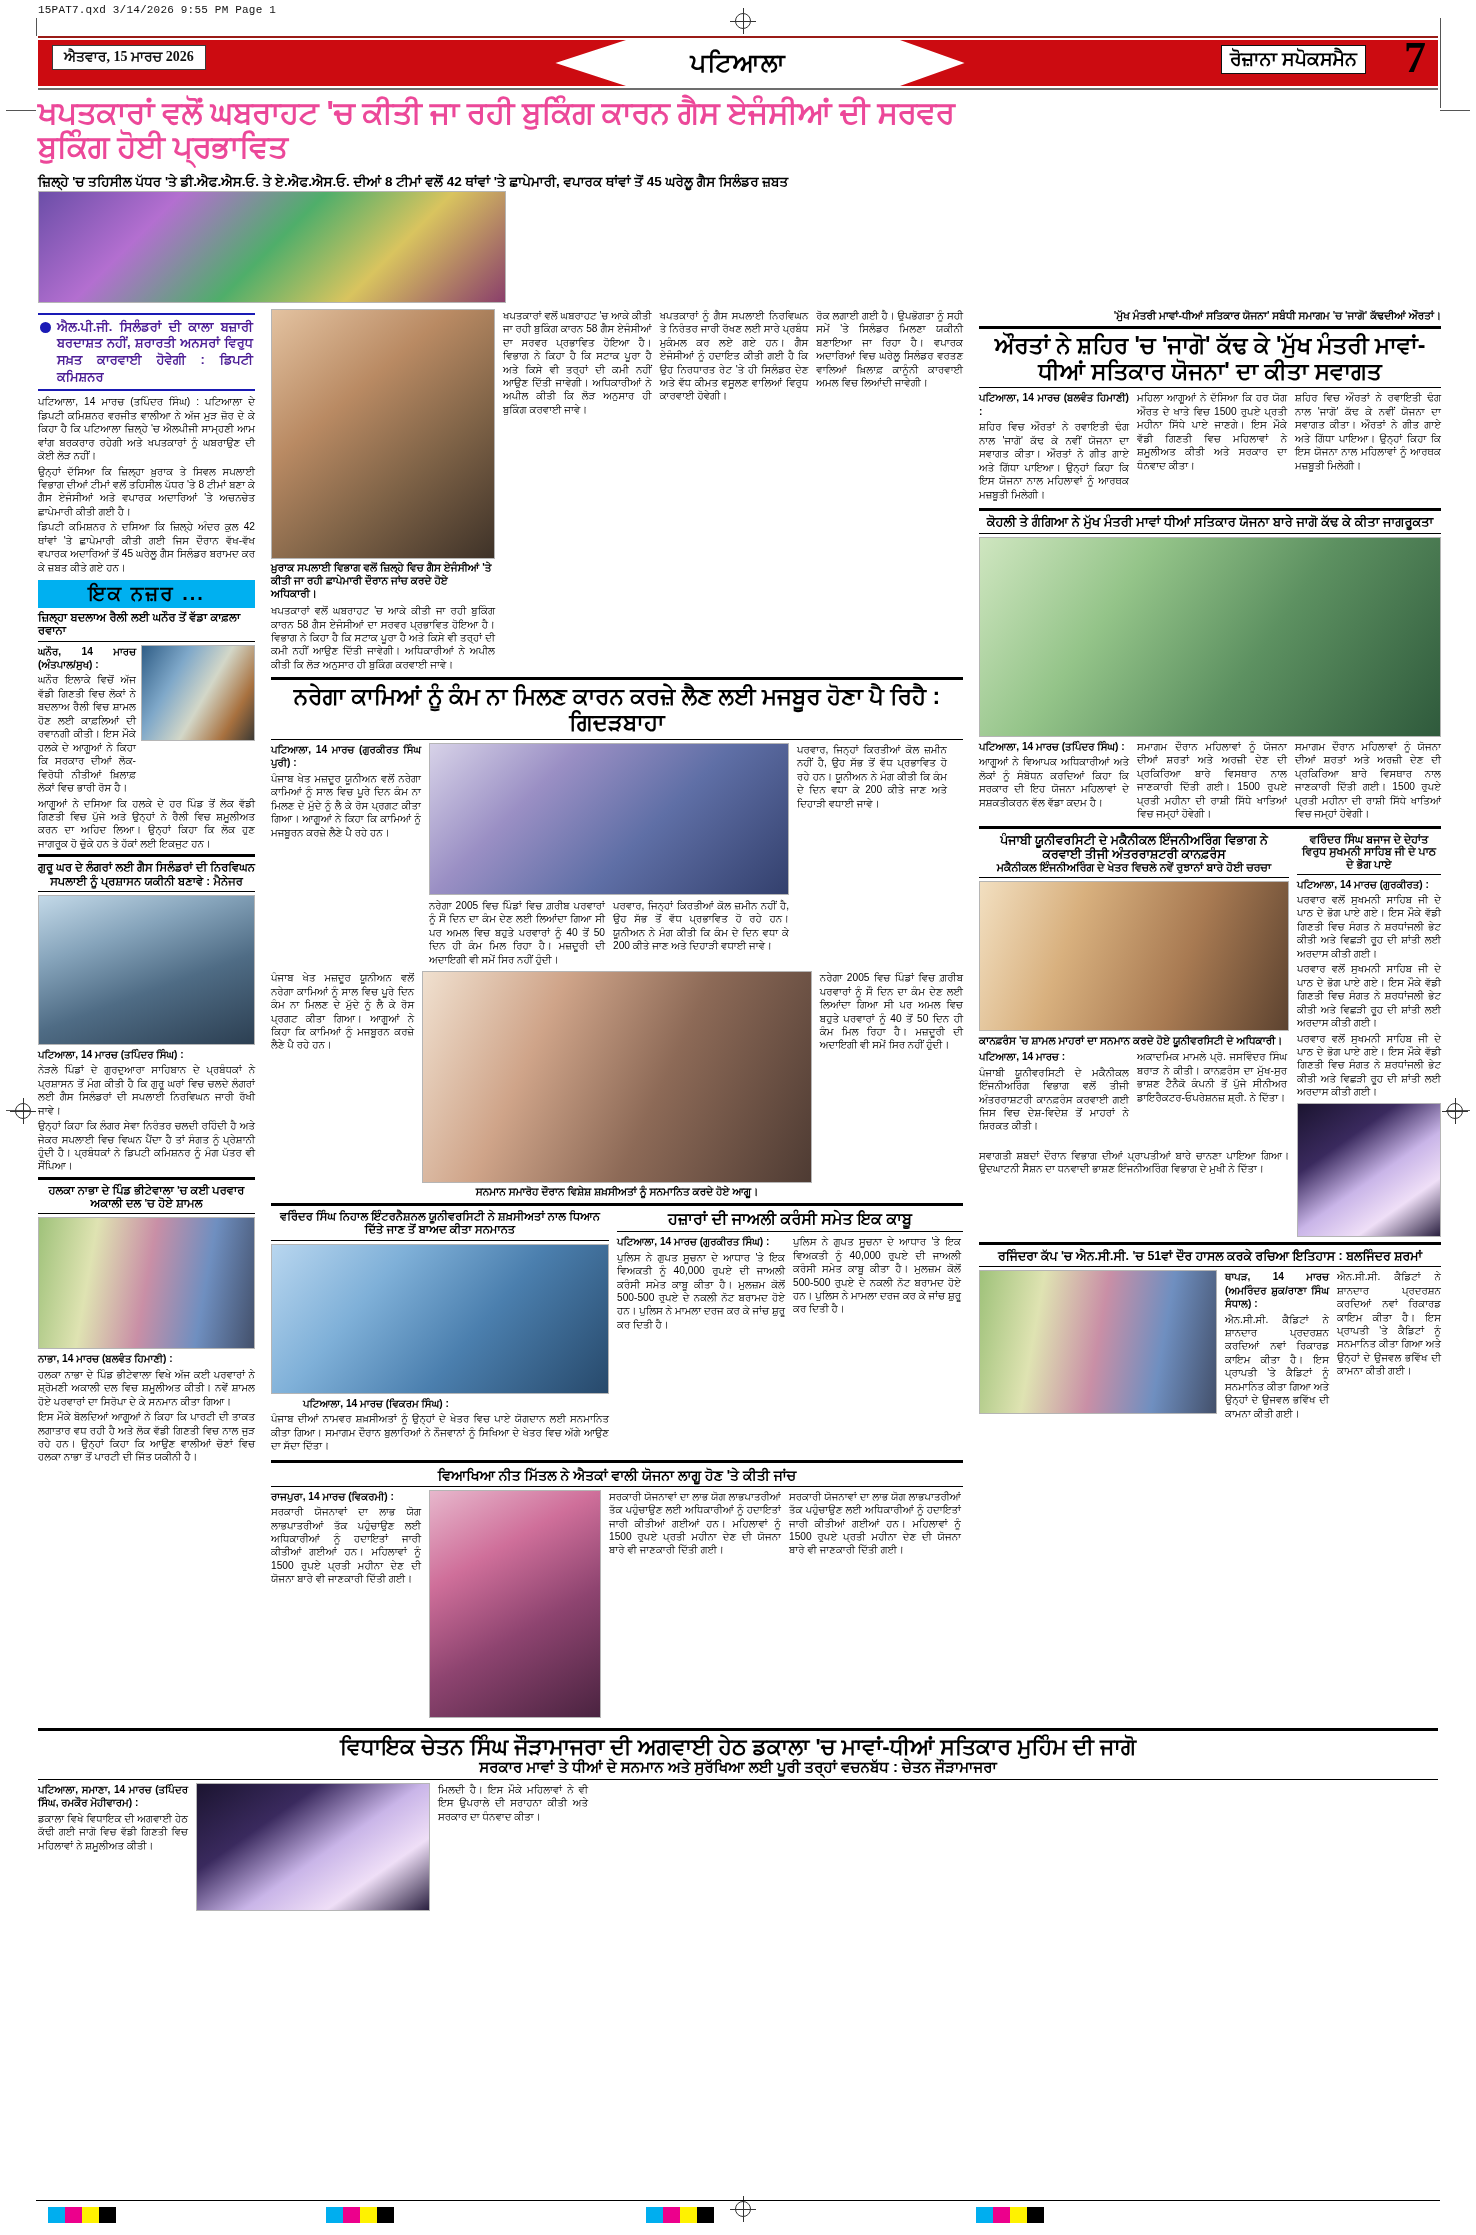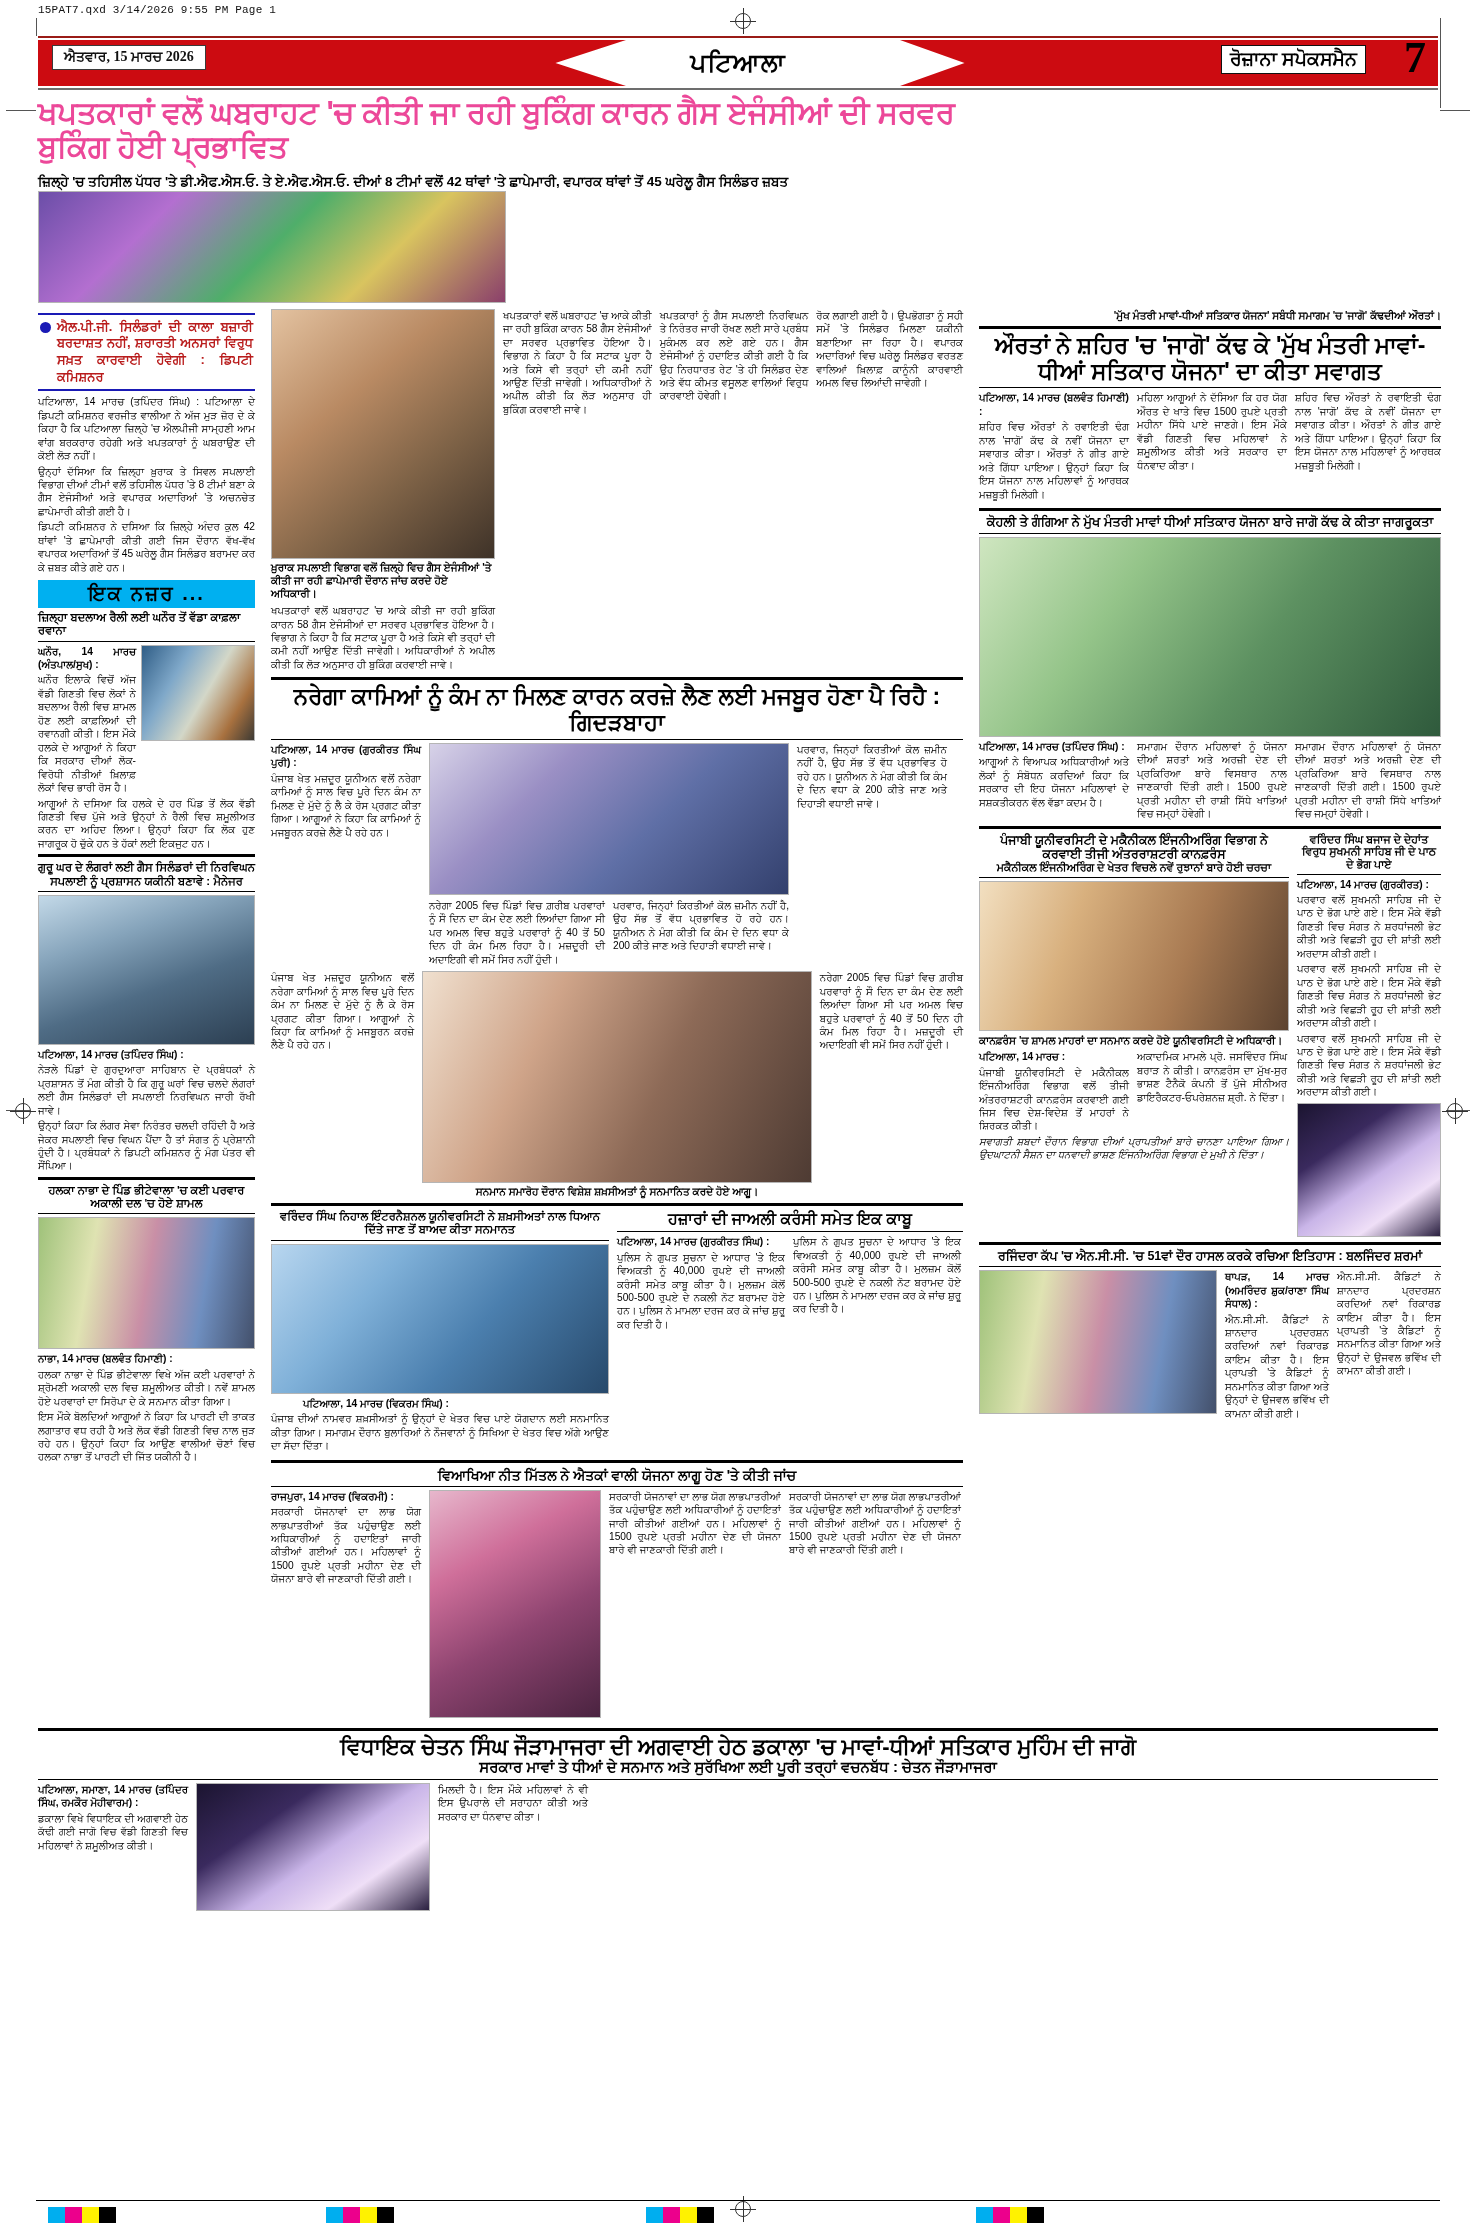--- a/index.html
+++ b/index.html
@@ -133,21 +133,21 @@
   .bullet-box {
     border-top:2px solid #1a1ab5; border-bottom:2px solid #1a1ab5;
     padding:4px 2px; margin:4px 0;
     display:flex; gap:6px;
   }
   .bullet-dot {
     width:11px; height:11px; border-radius:50%;
     background:#1a1ab5; flex:0 0 auto; margin-top:3px;
   }
   .bullet-txt {
-    font-size:13px; font-weight:800; line-height:1.28; color:#b91c1c;
+    font-size:13px; font-weight:800; line-height:1.28; color:#4c1d95;
     text-align:justify;
   }
 
   .eyebrow-bar {
     background:#00b0f0; color:#000;
     font-size:20px; font-weight:800; text-align:center;
     padding:2px 0 3px 0; letter-spacing:2px;
   }
 
   
@@ -396,21 +396,21 @@
           <div class="rule-blk"></div>
           <div class="photo g11" style="width:100%; height:150px; margin:3px 0;"></div>
           <div class="cap" style="text-align:left;">ਕਾਨਫ਼ਰੰਸ 'ਚ ਸ਼ਾਮਲ ਮਾਹਰਾਂ ਦਾ ਸਨਮਾਨ ਕਰਦੇ ਹੋਏ ਯੂਨੀਵਰਸਿਟੀ ਦੇ ਅਧਿਕਾਰੀ।</div>
           <div style="display:flex; gap:8px; margin-top:3px;">
             <div class="body-text" style="width:150px;">
               <p style="font-weight:800;">ਪਟਿਆਲਾ, 14 ਮਾਰਚ :</p>
               <p>ਪੰਜਾਬੀ ਯੂਨੀਵਰਸਿਟੀ ਦੇ ਮਕੈਨੀਕਲ ਇੰਜਨੀਅਰਿੰਗ ਵਿਭਾਗ ਵਲੋਂ ਤੀਜੀ ਅੰਤਰਰਾਸ਼ਟਰੀ ਕਾਨਫ਼ਰੰਸ ਕਰਵਾਈ ਗਈ ਜਿਸ ਵਿਚ ਦੇਸ਼-ਵਿਦੇਸ਼ ਤੋਂ ਮਾਹਰਾਂ ਨੇ ਸ਼ਿਰਕਤ ਕੀਤੀ।</p>
             </div>
             <div class="body-text" style="width:150px;">ਅਕਾਦਮਿਕ ਮਾਮਲੇ ਪ੍ਰੋ. ਜਸਵਿੰਦਰ ਸਿੰਘ ਬਰਾੜ ਨੇ ਕੀਤੀ। ਕਾਨਫ਼ਰੰਸ ਦਾ ਮੁੱਖ-ਸੁਰ ਭਾਸ਼ਣ ਟੈਨੈਕੋ ਕੰਪਨੀ ਤੋਂ ਪੁੱਜੇ ਸੀਨੀਅਰ ਡਾਇਰੈਕਟਰ-ਓਪਰੇਸ਼ਨਜ਼ ਸ਼੍ਰੀ. ਨੇ ਦਿੱਤਾ।</div>
           </div>
-          <div class="body-text" style="margin-top:0;font-style:italic;">ਸਵਾਗਤੀ ਸ਼ਬਦਾਂ ਦੌਰਾਨ ਵਿਭਾਗ ਦੀਆਂ ਪ੍ਰਾਪਤੀਆਂ ਬਾਰੇ ਚਾਨਣਾ ਪਾਇਆ ਗਿਆ। ਉਦਘਾਟਨੀ ਸੈਸ਼ਨ ਦਾ ਧਨਵਾਦੀ ਭਾਸ਼ਣ ਇੰਜਨੀਅਰਿੰਗ ਵਿਭਾਗ ਦੇ ਮੁਖੀ ਨੇ ਦਿੱਤਾ।</div>
+          <div class="body-text" style="margin-top:14px;">ਸਵਾਗਤੀ ਸ਼ਬਦਾਂ ਦੌਰਾਨ ਵਿਭਾਗ ਦੀਆਂ ਪ੍ਰਾਪਤੀਆਂ ਬਾਰੇ ਚਾਨਣਾ ਪਾਇਆ ਗਿਆ। ਉਦਘਾਟਨੀ ਸੈਸ਼ਨ ਦਾ ਧਨਵਾਦੀ ਭਾਸ਼ਣ ਇੰਜਨੀਅਰਿੰਗ ਵਿਭਾਗ ਦੇ ਮੁਖੀ ਨੇ ਦਿੱਤਾ।</div>
         </div>
         <div style="width:144px;">
           <div class="hl" style="font-size:11px;">ਵਰਿੰਦਰ ਸਿੰਘ ਬਜਾਜ ਦੇ ਦੇਹਾਂਤ ਵਿਰੁਧ ਸੁਖਮਨੀ ਸਾਹਿਬ ਜੀ ਦੇ ਪਾਠ ਦੇ ਭੋਗ ਪਾਏ</div>
           <div class="rule-blk"></div>
           <div class="body-text">
             <p style="font-weight:800;">ਪਟਿਆਲਾ, 14 ਮਾਰਚ (ਗੁਰਕੀਰਤ) :</p>
             <p>ਪਰਵਾਰ ਵਲੋਂ ਸੁਖਮਨੀ ਸਾਹਿਬ ਜੀ ਦੇ ਪਾਠ ਦੇ ਭੋਗ ਪਾਏ ਗਏ। ਇਸ ਮੌਕੇ ਵੱਡੀ ਗਿਣਤੀ ਵਿਚ ਸੰਗਤ ਨੇ ਸ਼ਰਧਾਂਜਲੀ ਭੇਟ ਕੀਤੀ ਅਤੇ ਵਿਛੜੀ ਰੂਹ ਦੀ ਸ਼ਾਂਤੀ ਲਈ ਅਰਦਾਸ ਕੀਤੀ ਗਈ।</p>
             <p>ਪਰਵਾਰ ਵਲੋਂ ਸੁਖਮਨੀ ਸਾਹਿਬ ਜੀ ਦੇ ਪਾਠ ਦੇ ਭੋਗ ਪਾਏ ਗਏ। ਇਸ ਮੌਕੇ ਵੱਡੀ ਗਿਣਤੀ ਵਿਚ ਸੰਗਤ ਨੇ ਸ਼ਰਧਾਂਜਲੀ ਭੇਟ ਕੀਤੀ ਅਤੇ ਵਿਛੜੀ ਰੂਹ ਦੀ ਸ਼ਾਂਤੀ ਲਈ ਅਰਦਾਸ ਕੀਤੀ ਗਈ।</p>
             <p>ਪਰਵਾਰ ਵਲੋਂ ਸੁਖਮਨੀ ਸਾਹਿਬ ਜੀ ਦੇ ਪਾਠ ਦੇ ਭੋਗ ਪਾਏ ਗਏ। ਇਸ ਮੌਕੇ ਵੱਡੀ ਗਿਣਤੀ ਵਿਚ ਸੰਗਤ ਨੇ ਸ਼ਰਧਾਂਜਲੀ ਭੇਟ ਕੀਤੀ ਅਤੇ ਵਿਛੜੀ ਰੂਹ ਦੀ ਸ਼ਾਂਤੀ ਲਈ ਅਰਦਾਸ ਕੀਤੀ ਗਈ।</p>
           </div>

